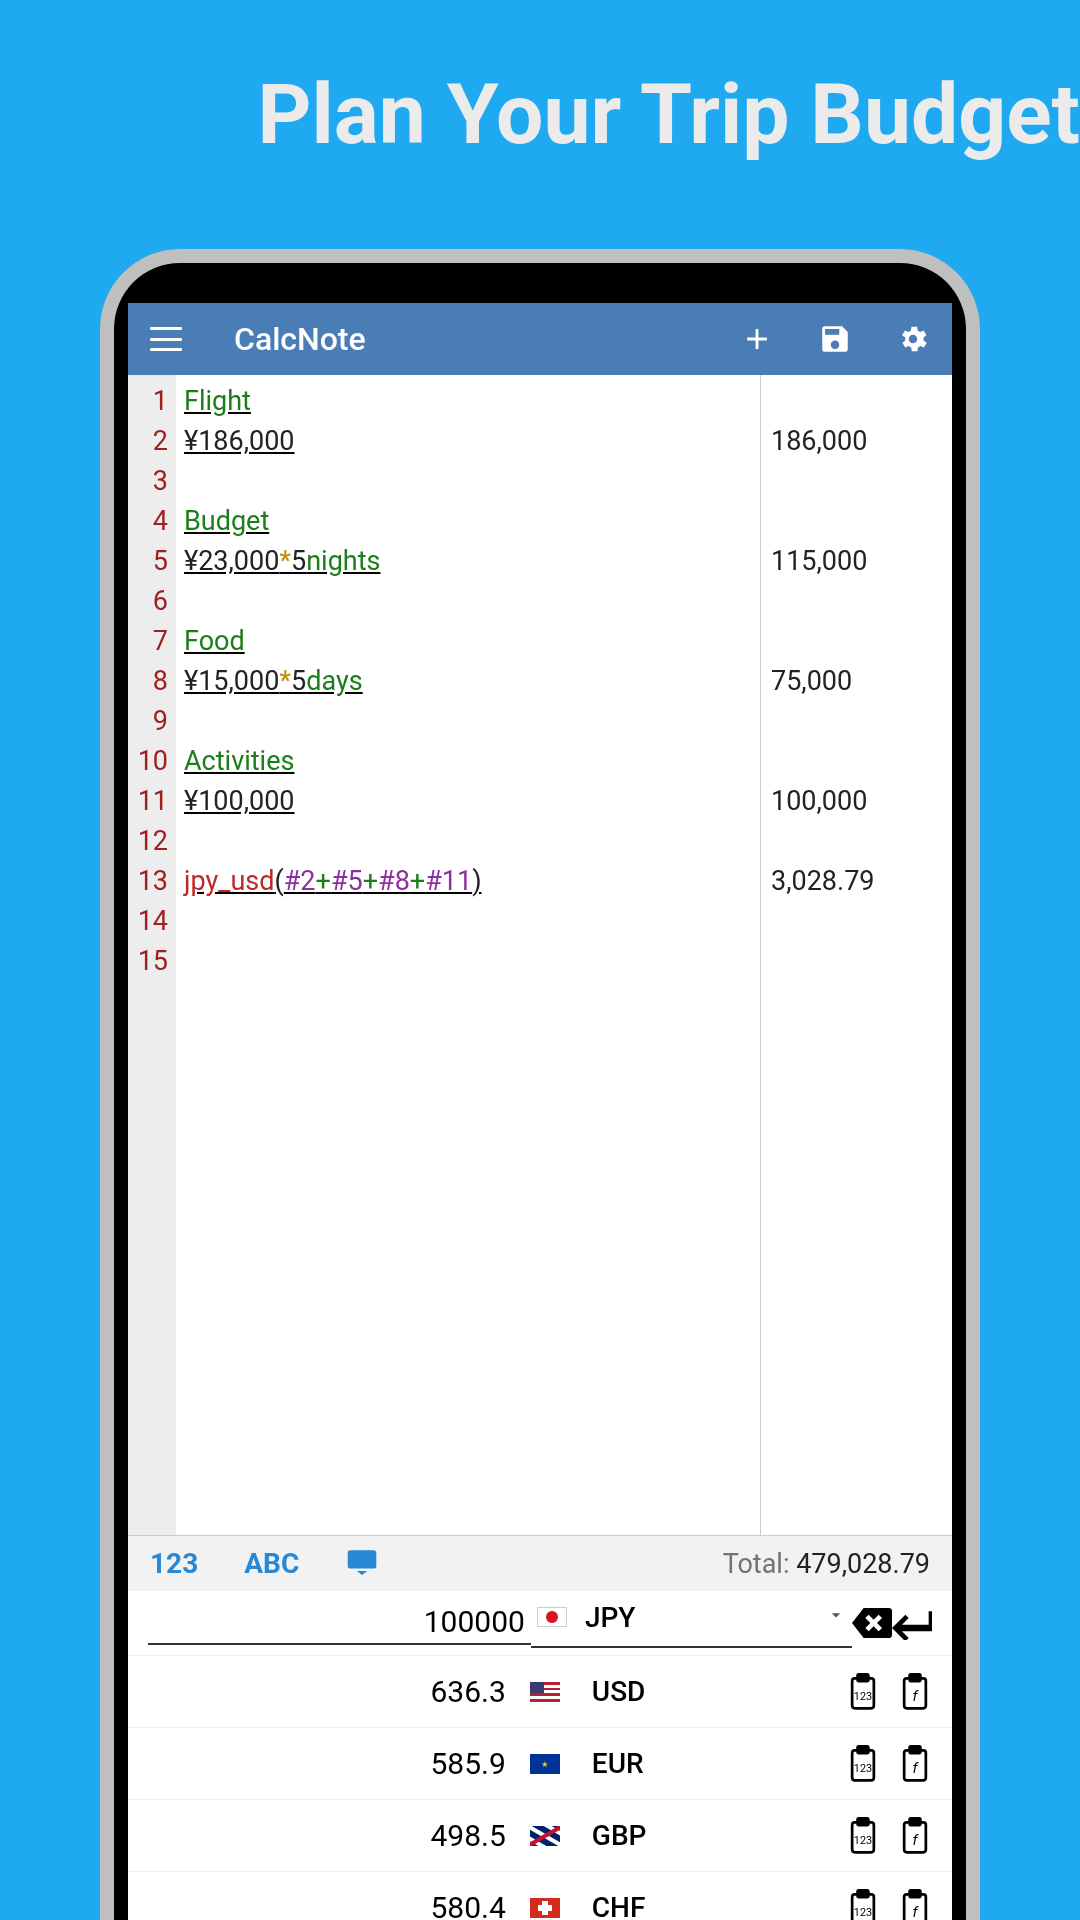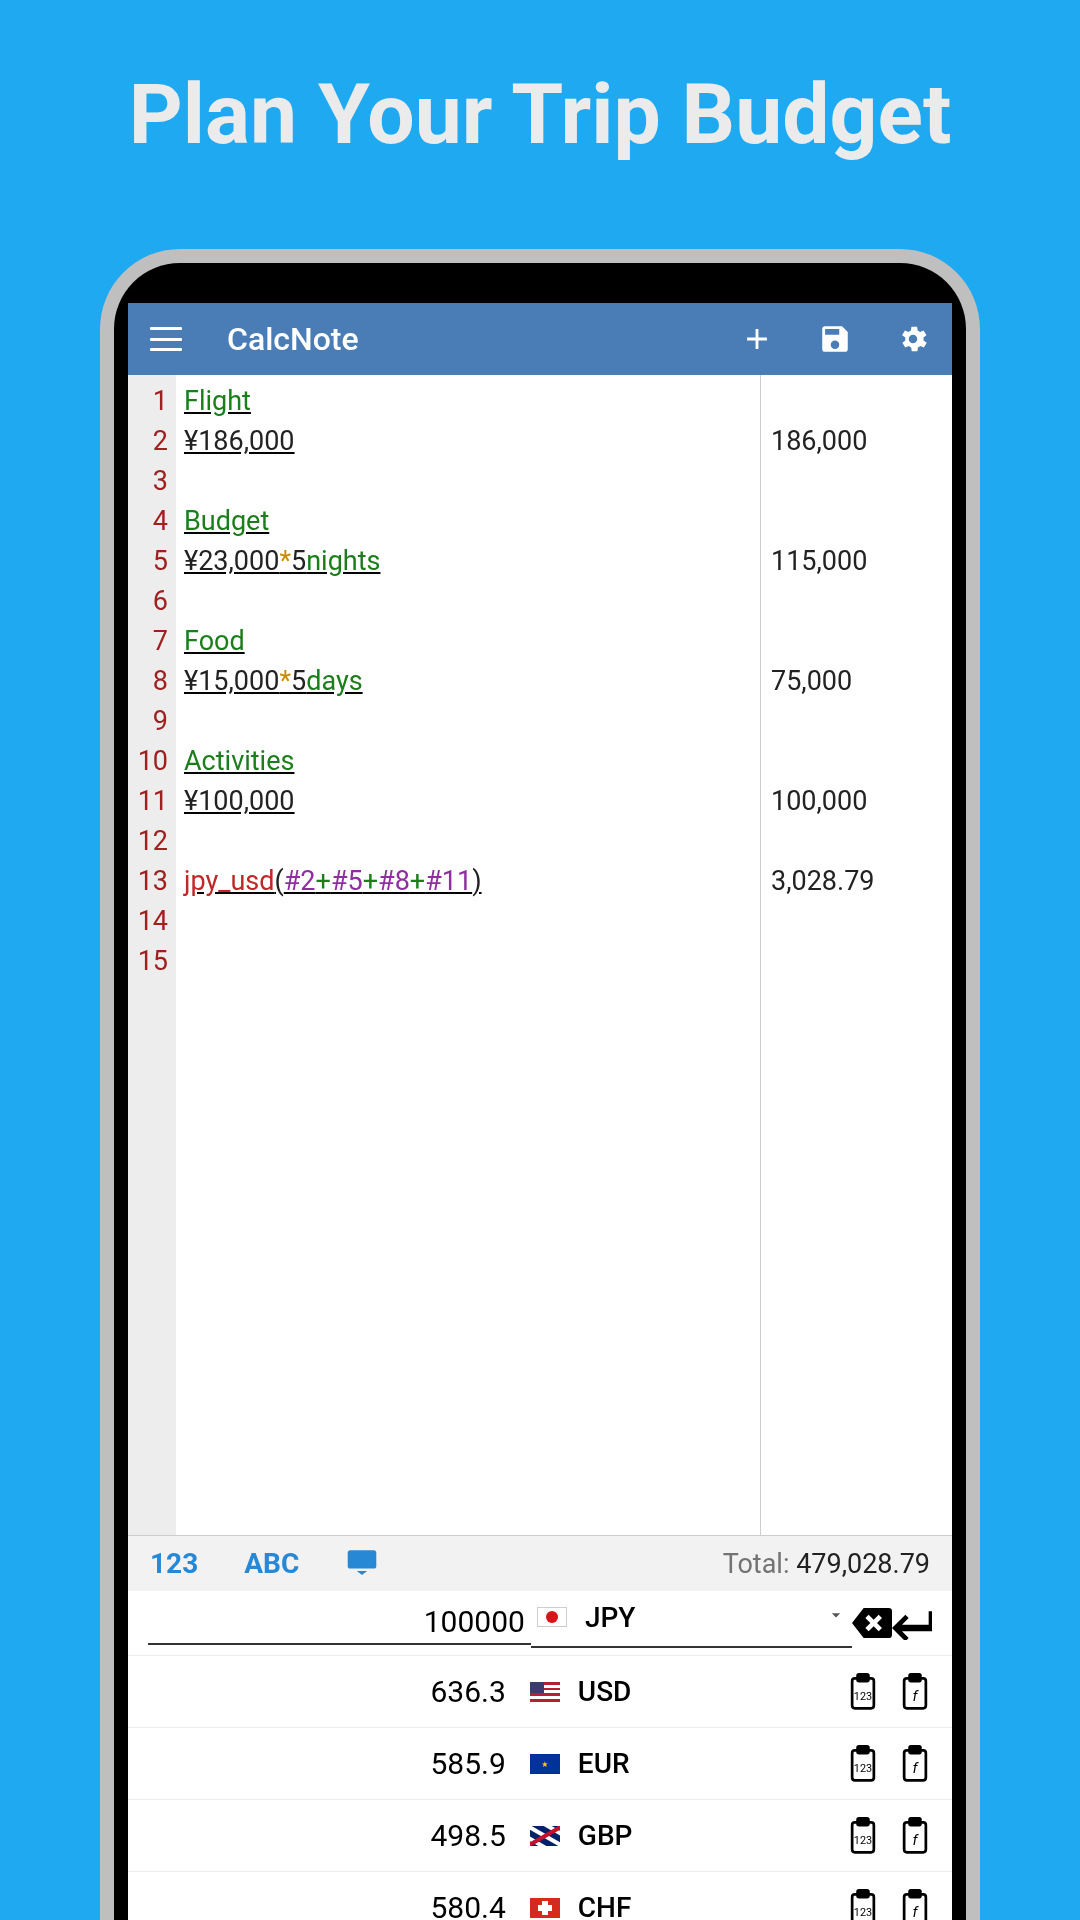--- a/index.html
+++ b/index.html
@@ -7,21 +7,21 @@
   width: 1080px;
   height: 1920px;
   background: #1fa9f0;
   font-family: -apple-system, Roboto, Arial, sans-serif;
   overflow: hidden;
 }
 .promo-title {
   color: #ebebeb;
   font-size: 84px;
   font-weight: 700;
-  text-align: center;
+  text-align: right;
   padding: 65px 0 85px;
 }
 
 
 .phone {
   width: 880px;
   margin: 0 auto;
   background: #bfbfbf;
   border-radius: 80px 80px 0 0;
   padding: 14px;
@@ -45,21 +45,21 @@
 .appbar {
   background: #4a7cb5;
   height: 72px;
   display: flex;
   align-items: center;
   padding: 0 22px;
   gap: 28px;
 }
 .hamburger { width: 32px; height: 24px; display: flex; flex-direction: column; justify-content: space-between; }
 .hamburger span { height: 3px; background: #fff; border-radius: 1px; }
-.app-title { color: #fff; font-size: 32px; font-weight: 500; flex: 1; margin-left: 17px; }
+.app-title { color: #fff; font-size: 32px; font-weight: 500; flex: 1; margin-left: 24px; }
 .appbar-icons { display: flex; gap: 44px; align-items: center; }
 .icon-btn { width: 34px; height: 34px; display: flex; align-items: center; justify-content: center; color: #fff; }
 .icon-btn svg { width: 100%; height: 100%; fill: #fff; }
 
 
 .editor {
   flex: 1;
   display: flex;
   background: #fff;
   overflow: hidden;
@@ -157,21 +157,21 @@
 
 .curr-row {
   display: flex;
   align-items: center;
   padding: 4px 20px;
   height: 72px;
   border-top: 1px solid #eee;
   gap: 18px;
 }
 .curr-value { flex: 1.2; text-align: right; font-size: 30px; padding-right: 6px; }
-.curr-label { flex: 1; display: flex; align-items: center; gap: 14px; }
+.curr-label { flex: 1; display: flex; align-items: center; gap: 28px; }
 .clip-icon { width: 34px; height: 38px; }
 .clip-icon svg { width:100%; height:100%; fill:none; stroke:#000; stroke-width:2; }
 .clip-group { display:flex; gap:18px; }
 </style>
 </head>
 <body>
 
 <div class="promo-title">Plan Your Trip Budget</div>
 
 <div class="phone">

